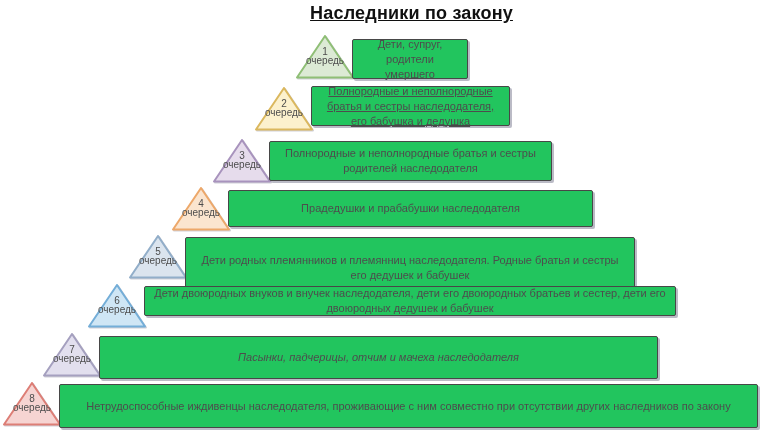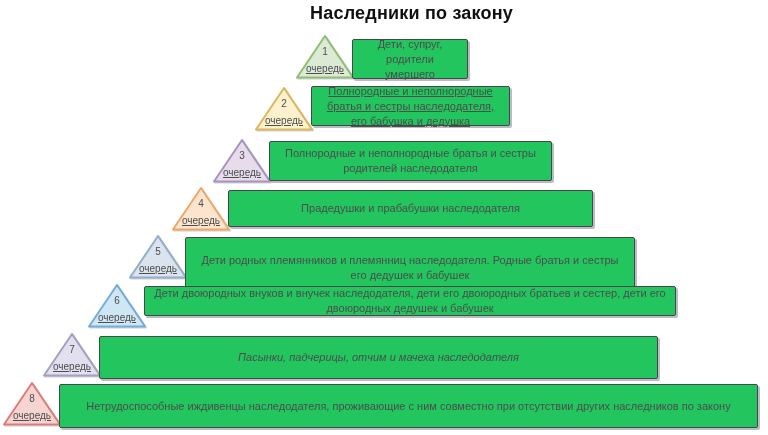--- a/index.html
+++ b/index.html
@@ -8,30 +8,31 @@
     background:#ffffff;
     position:relative;
     overflow:hidden;
     font-family:"Liberation Sans", sans-serif;
   }
   .title{
     position:absolute;top:3px;left:0;width:100%;
     text-align:center;font-weight:bold;font-size:18px;color:#101010;
     padding-left:55px;box-sizing:border-box;
     letter-spacing:.2px;
+    text-decoration:underline;
   }
   .tri{position:absolute;width:62px;height:47px;}
   .tri svg{position:absolute;left:0;top:0;display:block;
     filter:drop-shadow(1px 1.5px 0 rgba(120,120,140,.35));}
   .tri-num,.tri-label{
     position:absolute;left:0;width:100%;text-align:center;
     font-size:10px;color:#4d4d4d;line-height:11px;pointer-events:none;
   }
   .tri-num{top:13px;}
-  .tri-label{top:30px;text-decoration:underline;}
+  .tri-label{top:22px;}
   .box{
     position:absolute;background:#22c55e;
     border:1px solid #474747;border-radius:2px;
     box-shadow:2px 2px 0 rgba(105,105,128,.45);
     display:flex;align-items:center;justify-content:center;
     text-align:center;font-size:11px;line-height:15px;color:#4d4d4d;
     padding:2px 8px;box-sizing:border-box;
   }
   
   .t1{left:294px;top:33px;}  .b1{left:352px;top:39px;width:116px;height:40px;}

